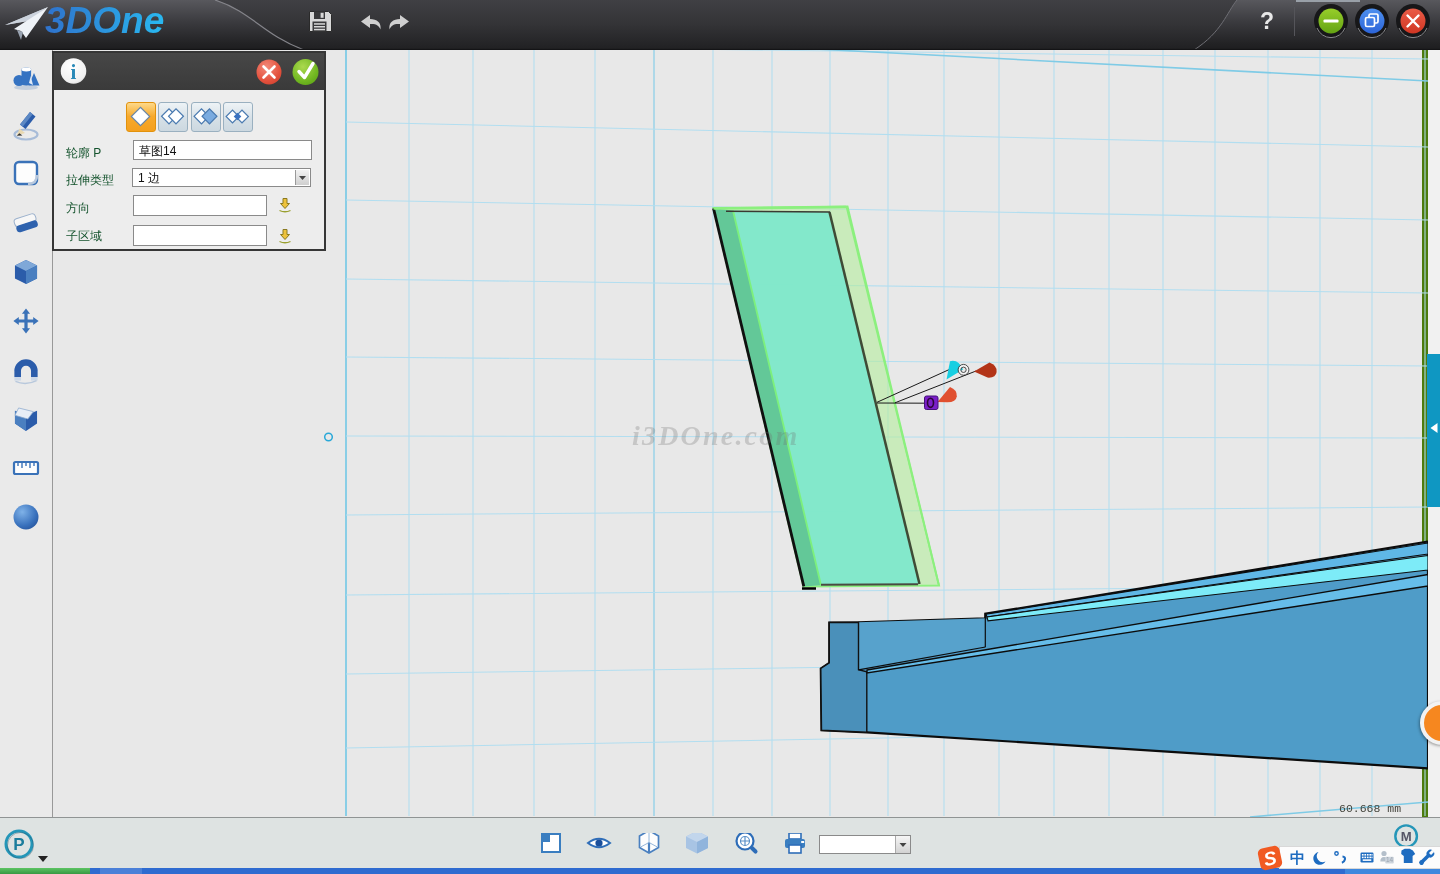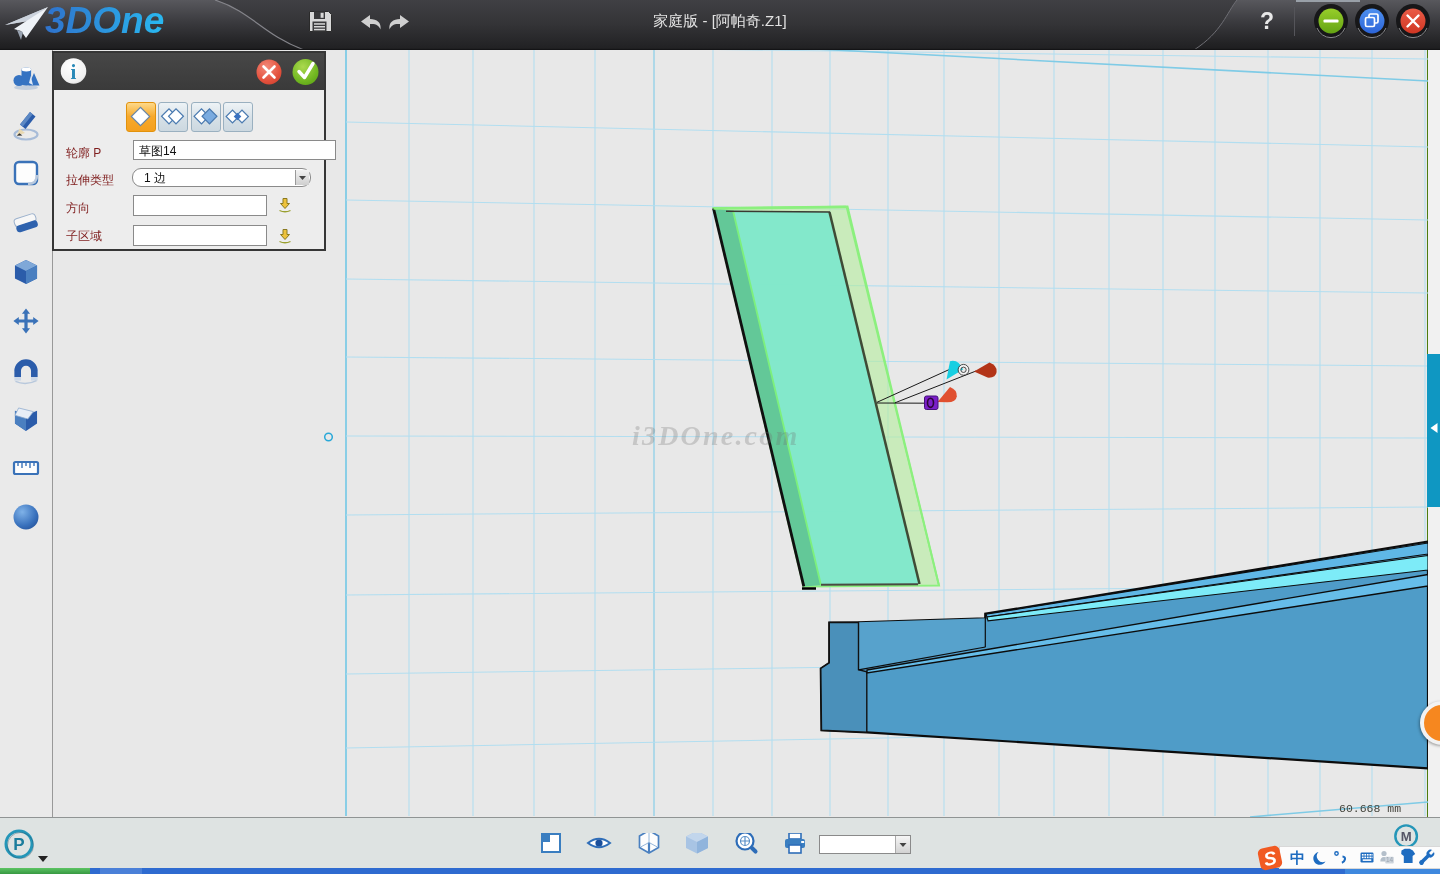--- a/index.html
+++ b/index.html
@@ -6,28 +6,28 @@
     font-family:"Liberation Sans", sans-serif;}
   .abs{position:absolute;}
   #titlebar{left:0;top:0;width:1440px;height:50px;
     background:linear-gradient(#58585d,#3a3a3e 45%,#222224 88%,#1d1d1f);}
   #title{left:560px;top:0;width:320px;height:42px;line-height:42px;text-align:center;
     color:#e2e2e2;font-size:15px;}
   #qmark{left:1252px;top:0;width:30px;height:42px;line-height:42px;text-align:center;
     color:#e8e8e8;font-size:23px;font-weight:bold;}
   #tbsep{left:1294px;top:7px;width:1px;height:29px;background:#55555a;}
   #lefttoolbar{left:0;top:50px;width:53px;height:767px;background:#eaeaea;border-right:1px solid #999;box-sizing:border-box;}
-  #canvas{left:53px;top:50px;width:1375px;height:767px;background:#e8e8e8;border-right:1px solid #4d7c0f;box-sizing:border-box;}
+  #canvas{left:53px;top:50px;width:1375px;height:767px;background:#e8e8e8;border-right:6px solid #4d7c0f;box-sizing:border-box;}
   #rightpanel{left:1428px;top:50px;width:12px;height:767px;background:#f1f1f1;}
   #expander{left:1427px;top:354px;width:13px;height:153px;background:#0f97c2;}
   #bottombar{left:0;top:817px;width:1440px;height:51px;background:#dee3e2;border-top:1px solid #909494;}
   #taskbar{left:0;top:868px;width:1440px;height:6px;background:#2e6bd0;}
   #dialog{left:52px;top:51px;width:270px;height:196px;background:#ededed;border:2px solid #363636;}
   #dlghead{left:0;top:0;width:270px;height:37px;background:linear-gradient(#474747,#3a3a3a);}
-  .dlglabel{font-size:12px;color:#7f1d1d;}
+  .dlglabel{font-size:12px;color:#14532d;}
   .dlginput{position:absolute;background:#fff;border:1px solid #8a8a8a;font-size:12px;color:#111;box-sizing:border-box;}
   .tabbtn{width:30px;height:30px;border:1px solid #9ab0c0;border-radius:3px;box-sizing:border-box;
     background:linear-gradient(#eef3f6,#d6e0e7 55%,#ccd8e0);}
 </style>
 </head>
 <body>
 
 <div class="abs" id="titlebar">
   <svg class="abs" style="left:0;top:0" width="1440" height="50" viewBox="0 0 1440 50">
     <defs>
@@ -35,21 +35,20 @@
         <stop offset="0" stop-color="#404044"></stop>
           <stop offset="0.5" stop-color="#333336"></stop>
           <stop offset="1" stop-color="#202022"></stop>
       </linearGradient>
     </defs>
     <path d="M215 0 C 252 12 262 34 304 50 L 1194 50 C 1222 32 1227 12 1237 0 Z" fill="url(#tbpan)"></path>
     <path d="M215 0 C 252 12 262 34 304 50" fill="none" stroke="#84848a" stroke-width="1.2"></path>
     <path d="M1237 0 C 1227 12 1222 32 1194 50" fill="none" stroke="#6e6e74" stroke-width="1"></path>
     <rect x="0" y="48.8" width="1440" height="1.2" fill="#141416"></rect>
   </svg>
-  <div class="abs" id="title">家庭版 - [阿帕奇.Z1]</div>
   <div class="abs" id="qmark">?</div>
   <div class="abs" id="tbsep"></div>
   <svg class="abs" style="left:4px;top:5px" width="48" height="36" viewBox="0 0 48 36">
     <polygon points="1,20 44,2 24,16" fill="#dfe5ec"></polygon>
     <polygon points="1,20 24,16 44,2" fill="#c6cdd8" opacity=".8"></polygon>
     <polygon points="10,24 44,2 22,33 17,26" fill="#eef2f7"></polygon>
     <polygon points="13,25 17,35 19,27" fill="#9aa4b2"></polygon>
   </svg>
   <div class="abs" style="left:45px;top:0px;font-size:37px;font-weight:bold;font-style:italic;
      background:linear-gradient(90deg,#2f72cc,#29b8f0);-webkit-background-clip:text;color:transparent;letter-spacing:0px;">3DOne</div>
@@ -435,23 +434,23 @@
   </div>
   <div class="abs tabbtn" style="left:169px;top:49px;">
     <svg width="28" height="28">
       <rect x="4" y="9" width="9" height="9" fill="#fff" stroke="#4a7ab0" stroke-width="1.2" transform="rotate(45 8.5 13.5)"></rect>
       <rect x="13.5" y="9" width="9" height="9" fill="#fff" stroke="#4a7ab0" stroke-width="1.2" transform="rotate(45 18 13.5)"></rect>
       <rect x="10.8" y="10.8" width="5.4" height="5.4" fill="#3a72c0" transform="rotate(45 13.5 13.5)"></rect>
     </svg>
   </div>
 
   <div class="abs dlglabel" style="left:12px;top:92px;">轮廓  P</div>
-  <div class="dlginput" style="left:79px;top:87px;width:203px;height:20px;line-height:20px;padding-left:5px;">草图14</div>
+  <div class="dlginput" style="left:79px;top:87px;width:179px;height:20px;line-height:20px;padding-left:5px;">草图14</div>
   <div class="abs dlglabel" style="left:12px;top:119px;">拉伸类型</div>
-  <div class="dlginput" style="left:78px;top:115px;width:179px;height:19px;line-height:19px;padding-left:11px;background:#fff;border-radius:9px;">1 边
+  <div class="dlginput" style="left:78px;top:115px;width:179px;height:19px;line-height:19px;padding-left:5px;background:#fff;">1 边
     <div class="abs" style="right:1px;top:1px;width:13px;height:15px;background:linear-gradient(#f2f2f2,#cfcfcf);border-left:1px solid #999;">
       <svg width="13" height="15">
           <polygon points="3,6 10,6 6.5,10" fill="#444"></polygon>
         </svg>
     </div>
   </div>
   <div class="abs dlglabel" style="left:12px;top:147px;font-family:Liberation Serif, serif;">方向</div>
   <div class="dlginput" style="left:79px;top:142px;width:134px;height:21px;"></div>
   <svg class="abs" style="left:223px;top:144px" width="16" height="16" viewBox="0 0 16 16">
     <path d="M 8 11.5 L 3.5 6.5 L 6 6.5 L 6 1.5 L 10 1.5 L 10 6.5 L 12.5 6.5 Z" fill="#eec23c" stroke="#8a7a20" stroke-width="1"></path>

